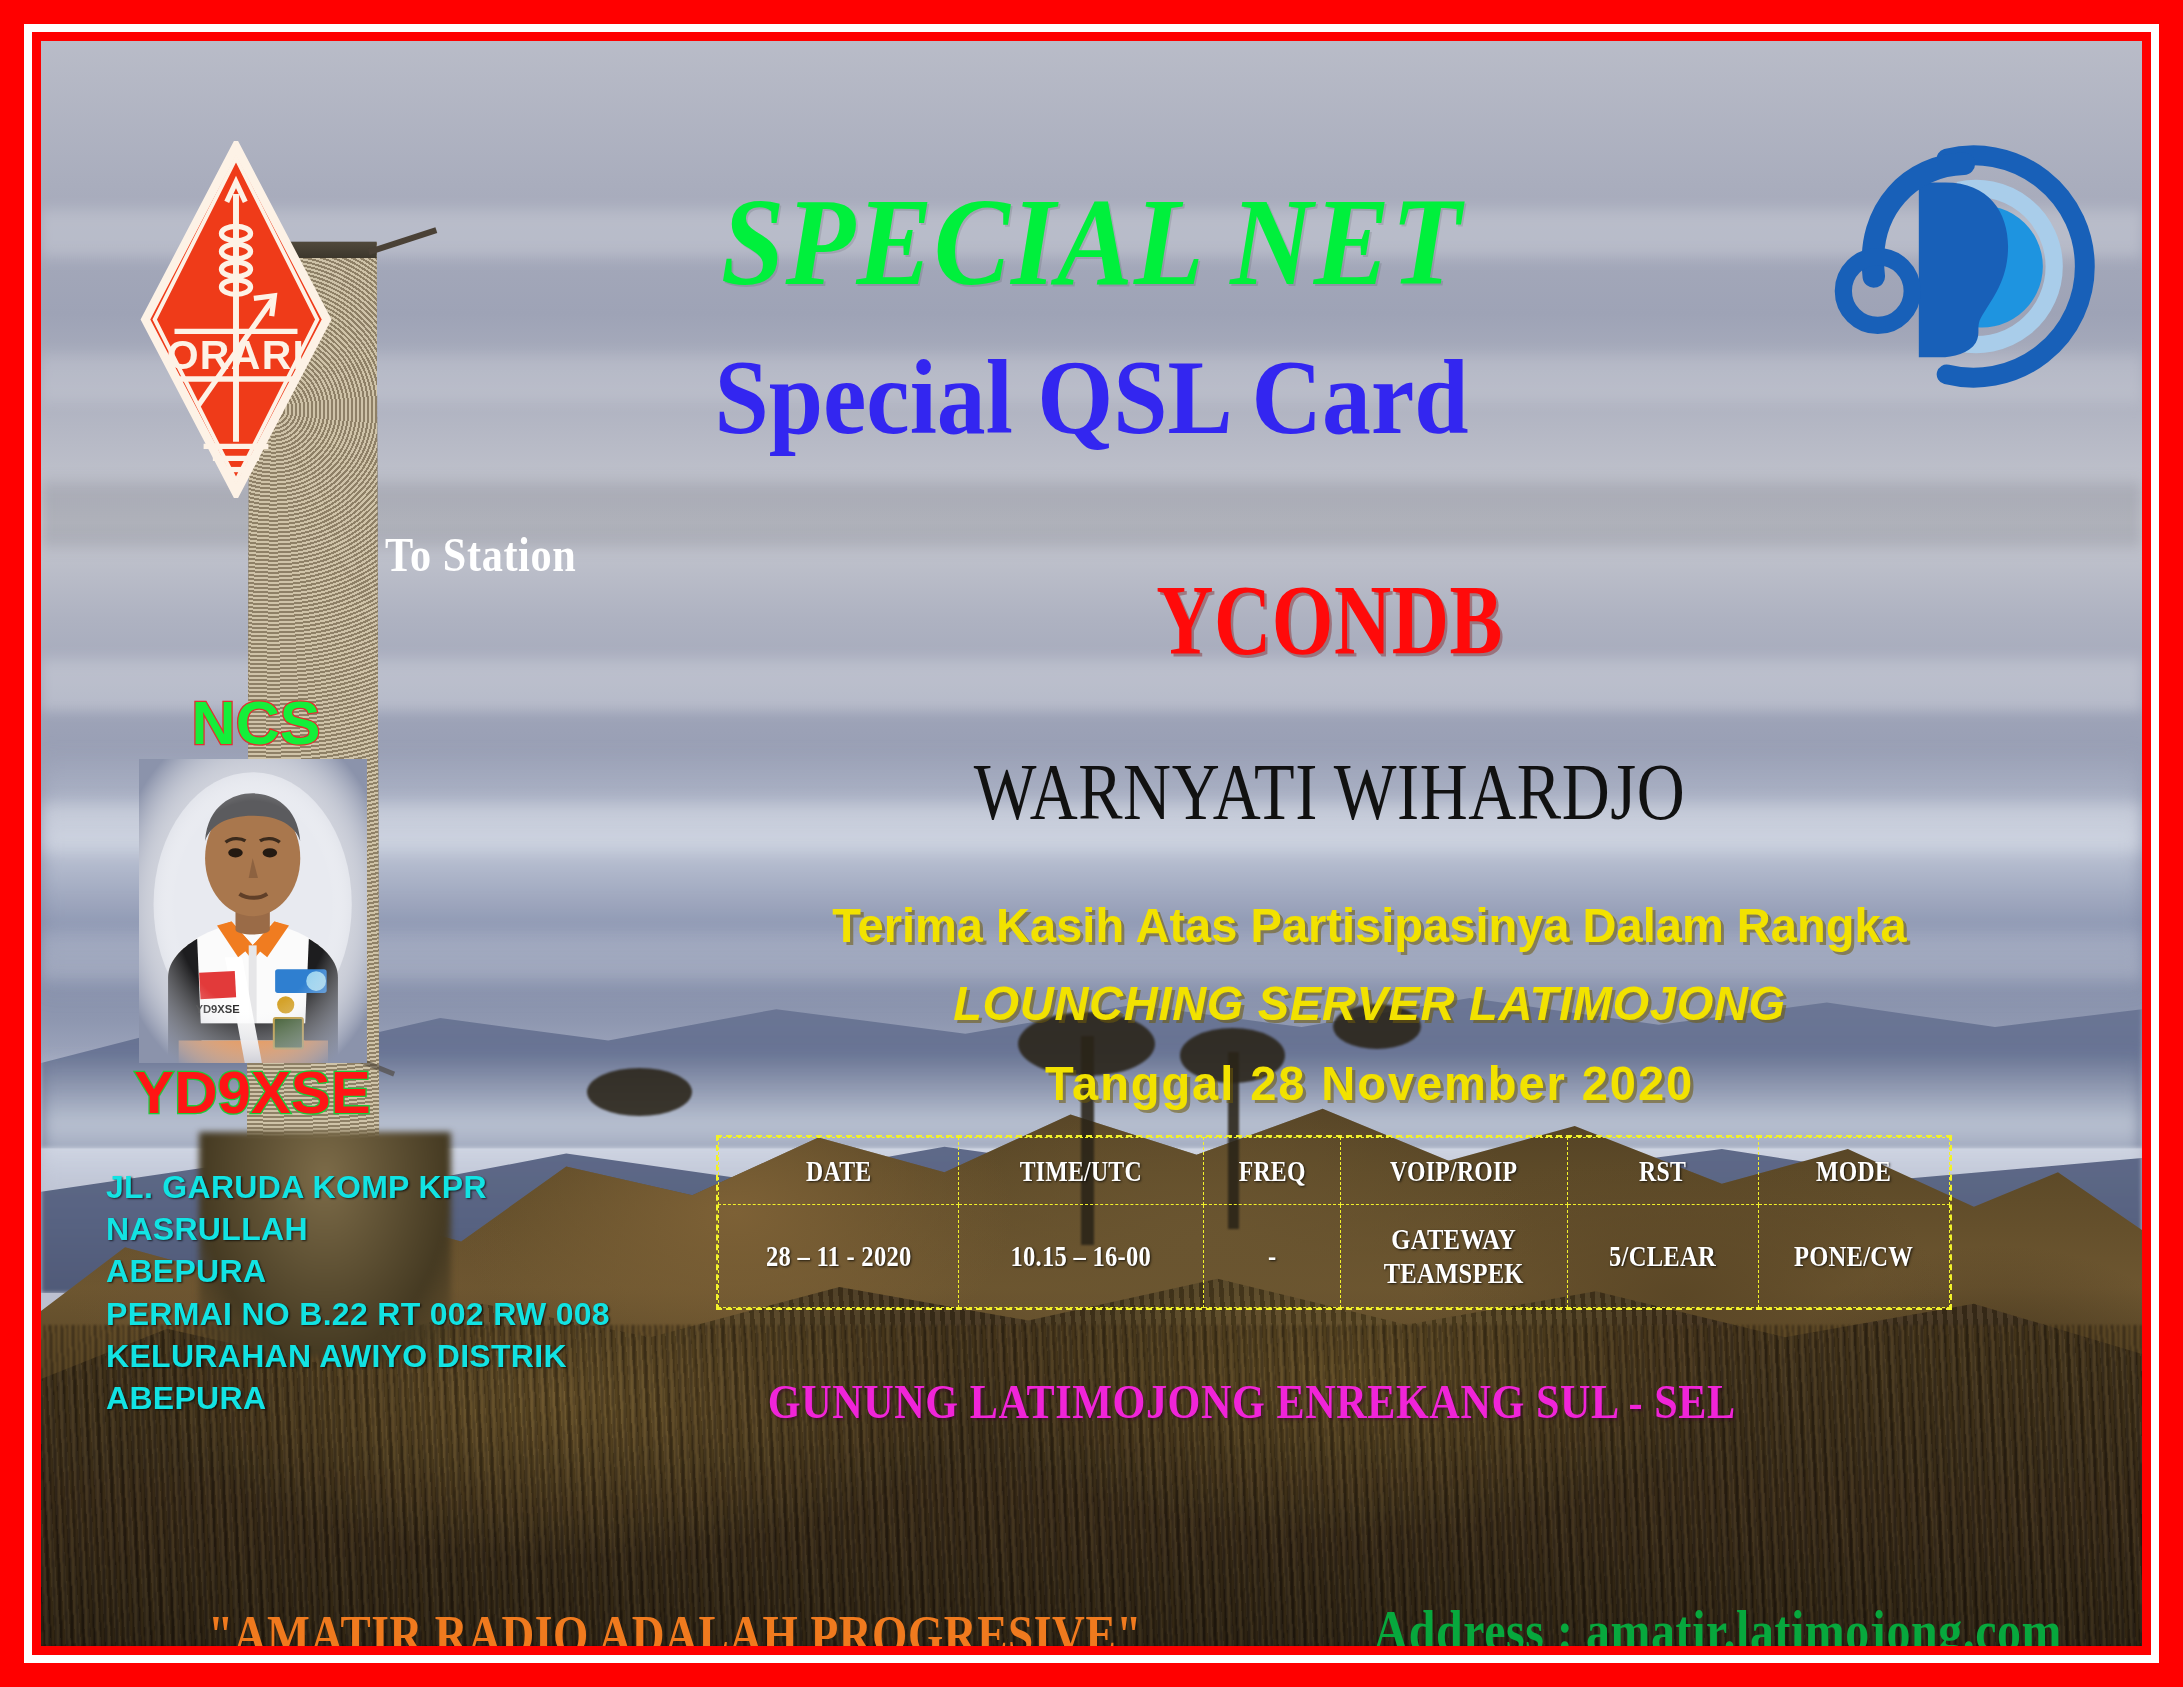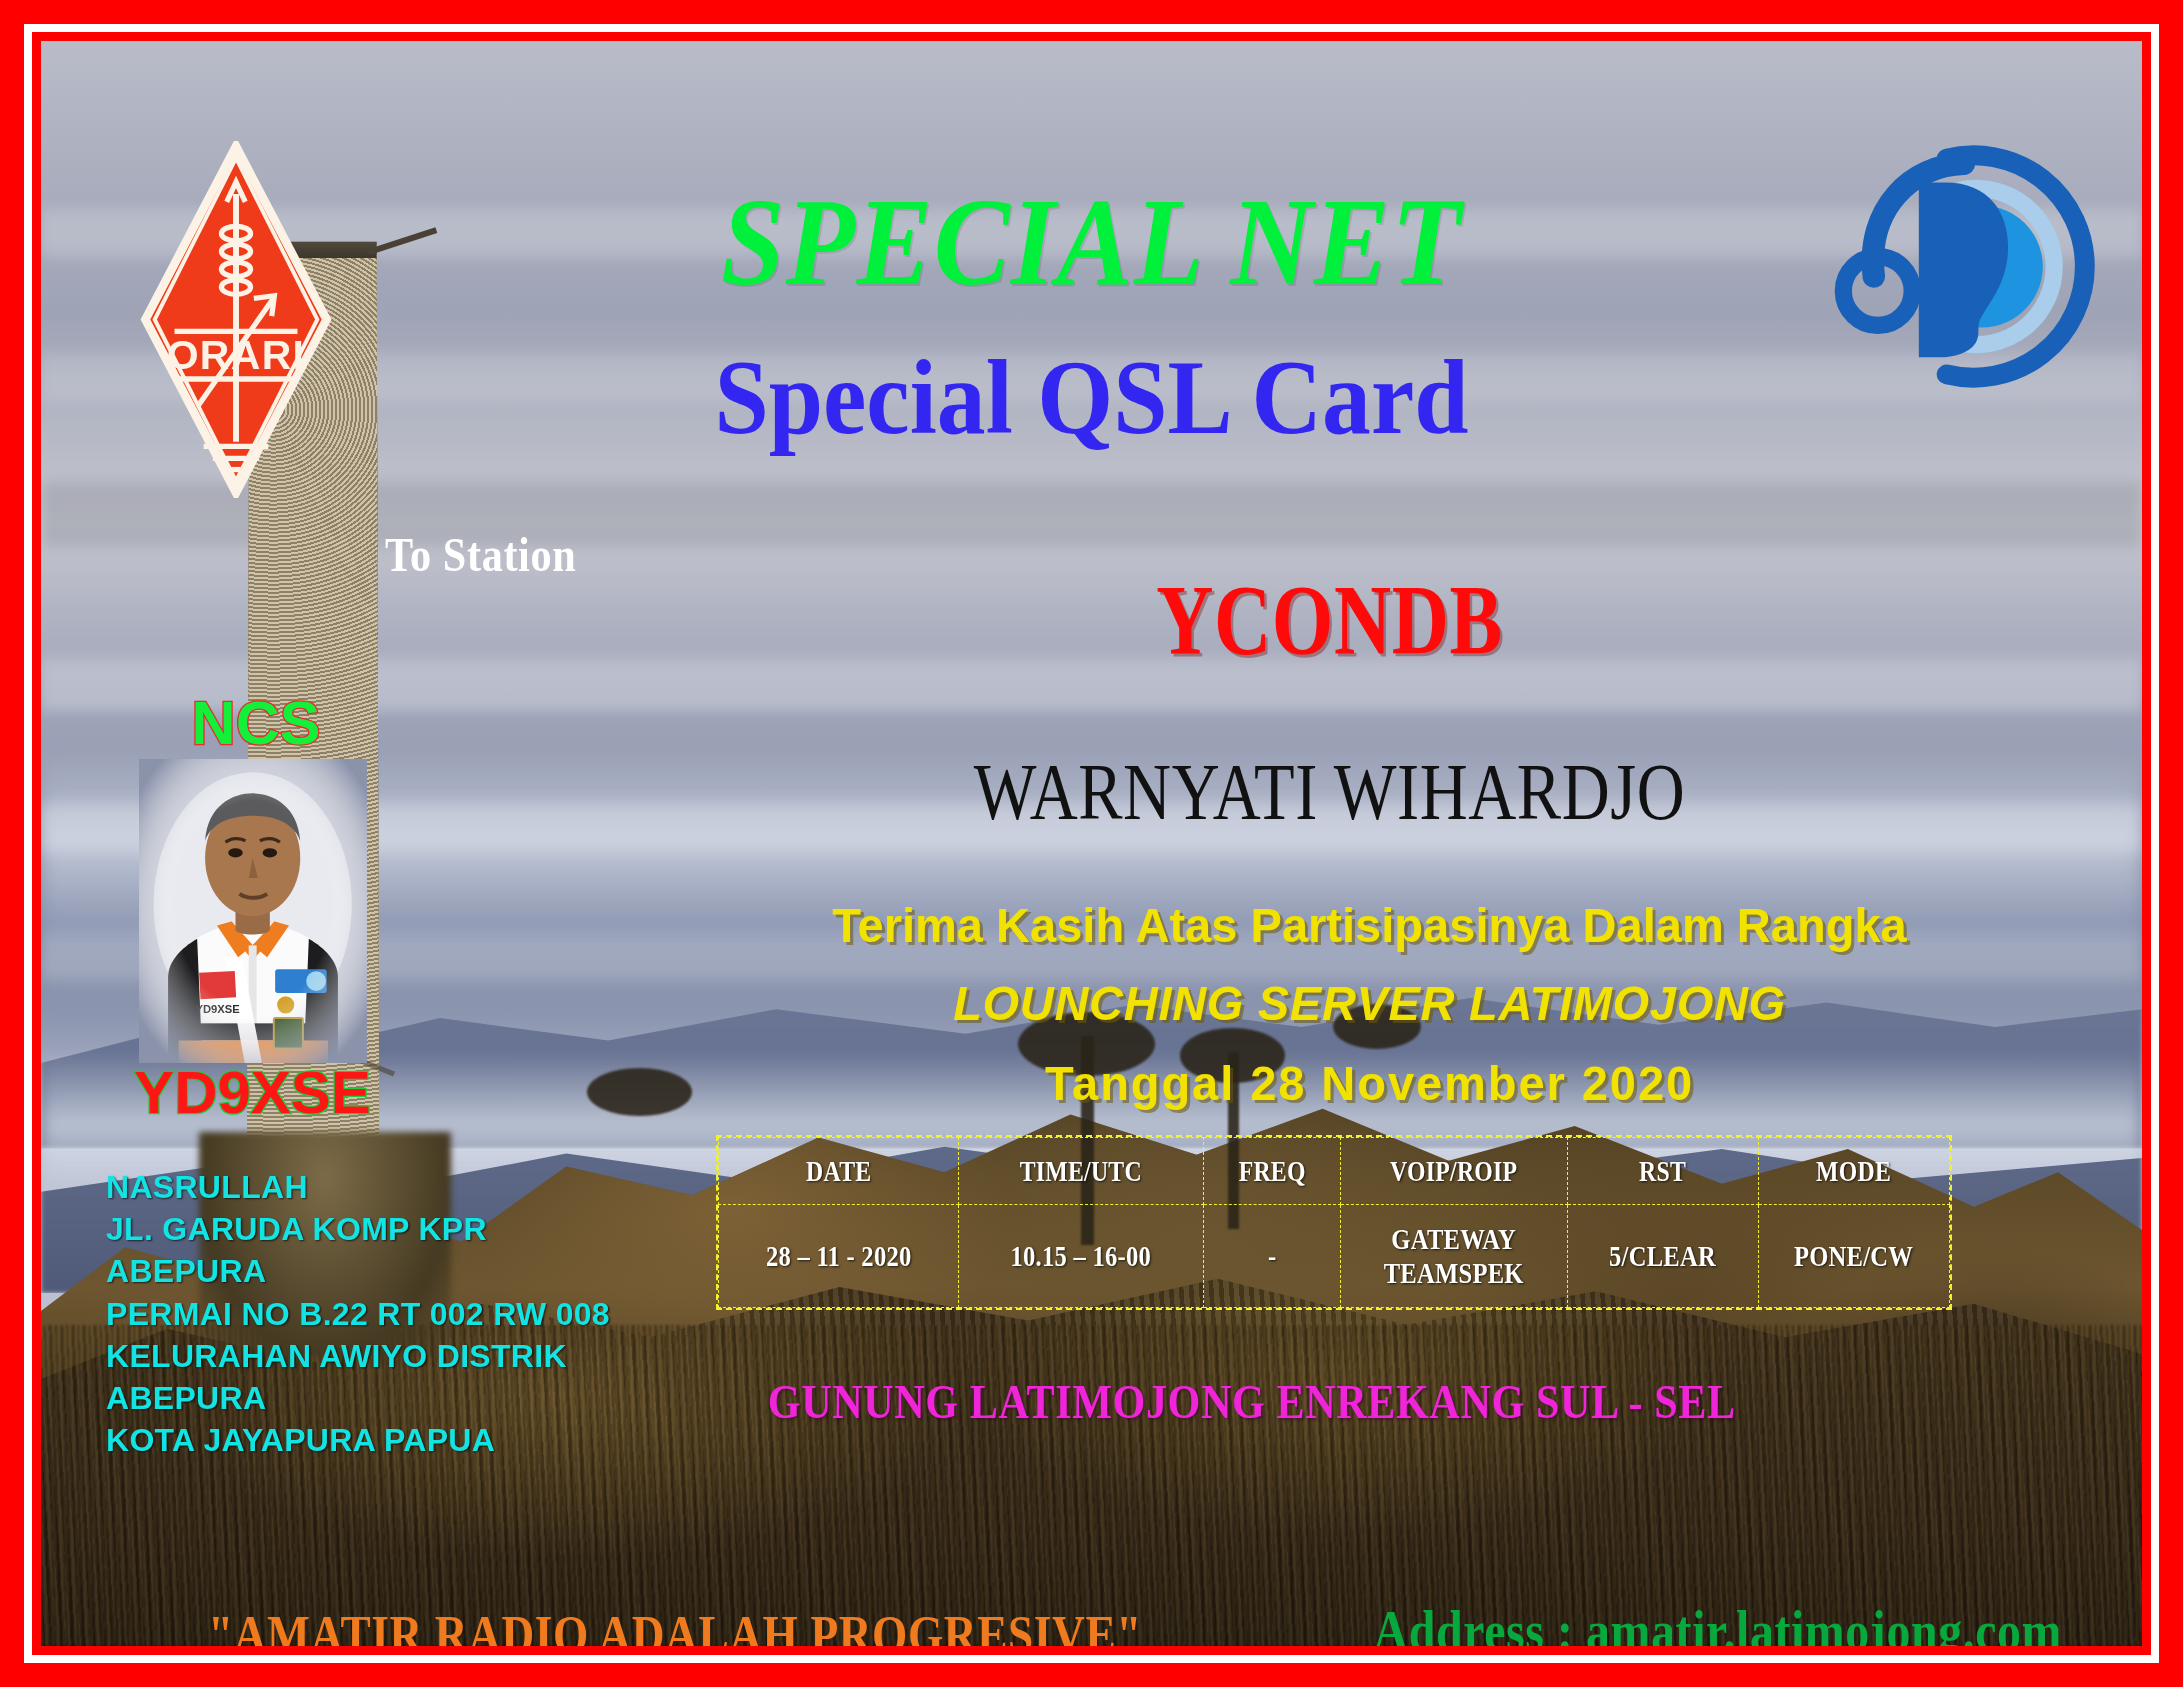--- a/index.html
+++ b/index.html
@@ -314,27 +314,26 @@
         <path d="M183 124 C190 119 205 119 213 126" stroke="#3b2a1c" stroke-width="5" fill="none"></path>
         <path d="M172 150 L166 180 L180 180 Z" fill="#8d6240"></path>
         <path d="M152 204 C164 212 182 212 194 204" stroke="#603f28" stroke-width="6" fill="none"></path>
         <rect width="345" height="460" fill="url(#vign)"></rect>
       </svg>
     </div>
 
     <div class="t" id="ydcall">YD9XSE</div>
 
     <div id="addr-block">
+      <div>JL. GARUDA KOMP KPR</div>
       <div>NASRULLAH</div>
-      <div>JL. GARUDA KOMP KPR</div>
       <div>ABEPURA</div>
       <div>PERMAI NO B.22 RT 002 RW 008</div>
       <div>KELURAHAN AWIYO DISTRIK</div>
       <div>ABEPURA</div>
-      <div>KOTA JAYAPURA PAPUA</div>
     </div>
 
     <div id="log-table">
       <table>
         <thead>
           <tr>
             <th class="c-date">DATE</th>
             <th class="c-time">TIME/UTC</th>
             <th class="c-freq">FREQ</th>
             <th class="c-voip">VOIP/ROIP</th>

